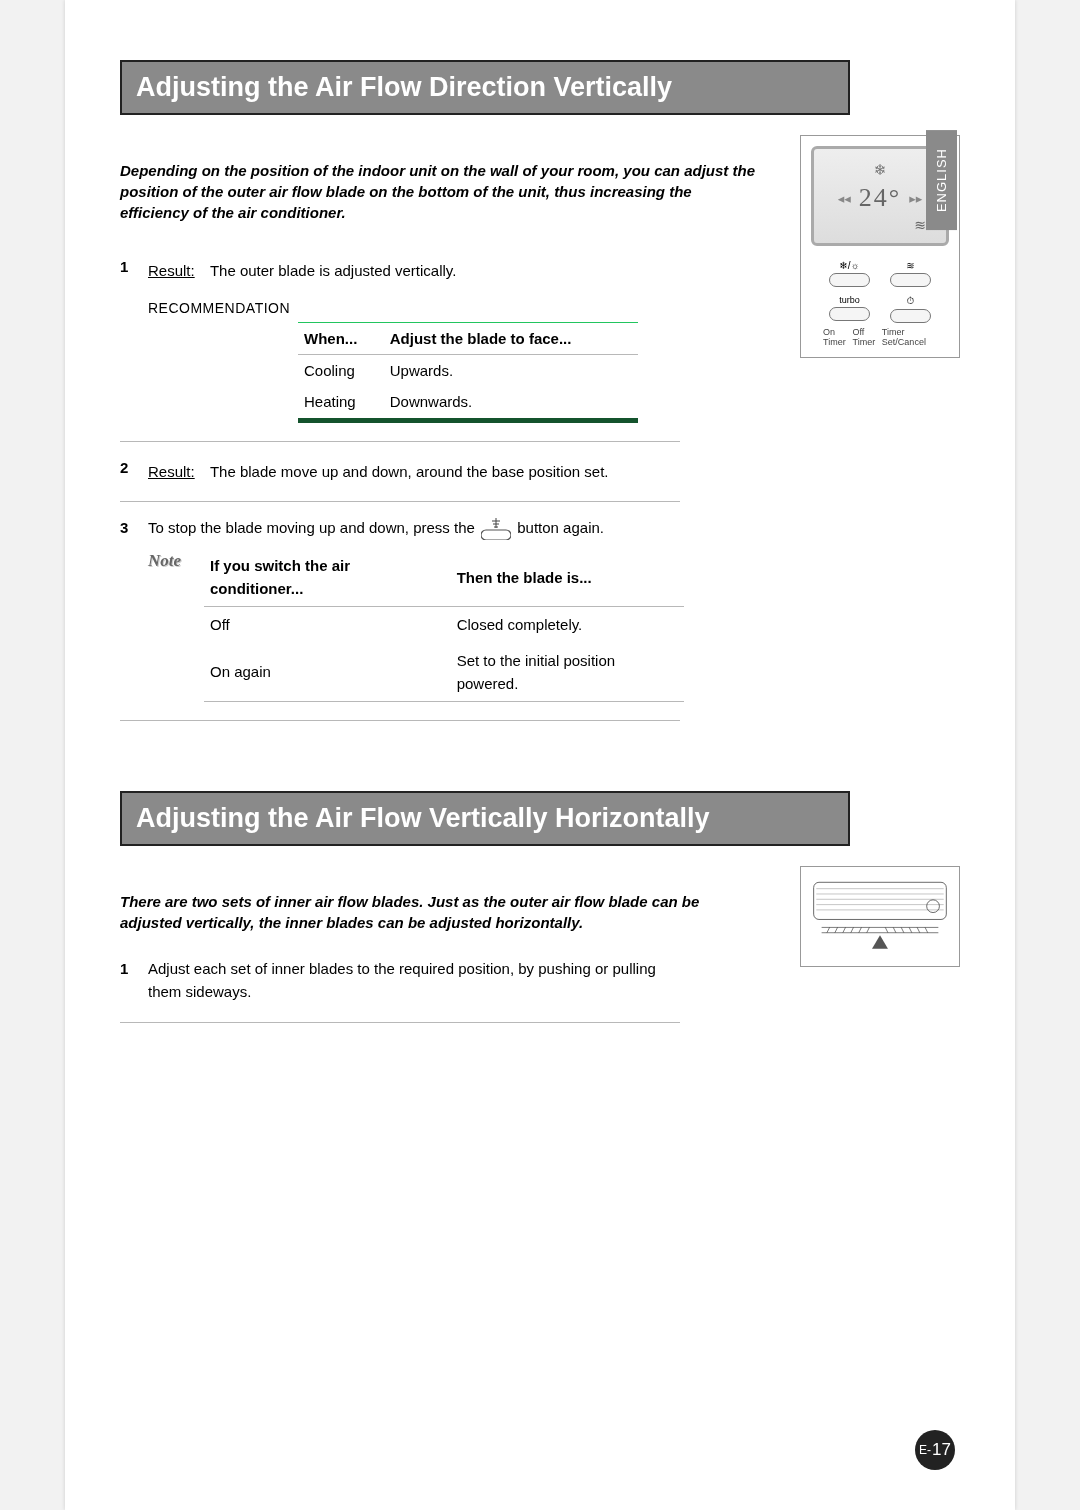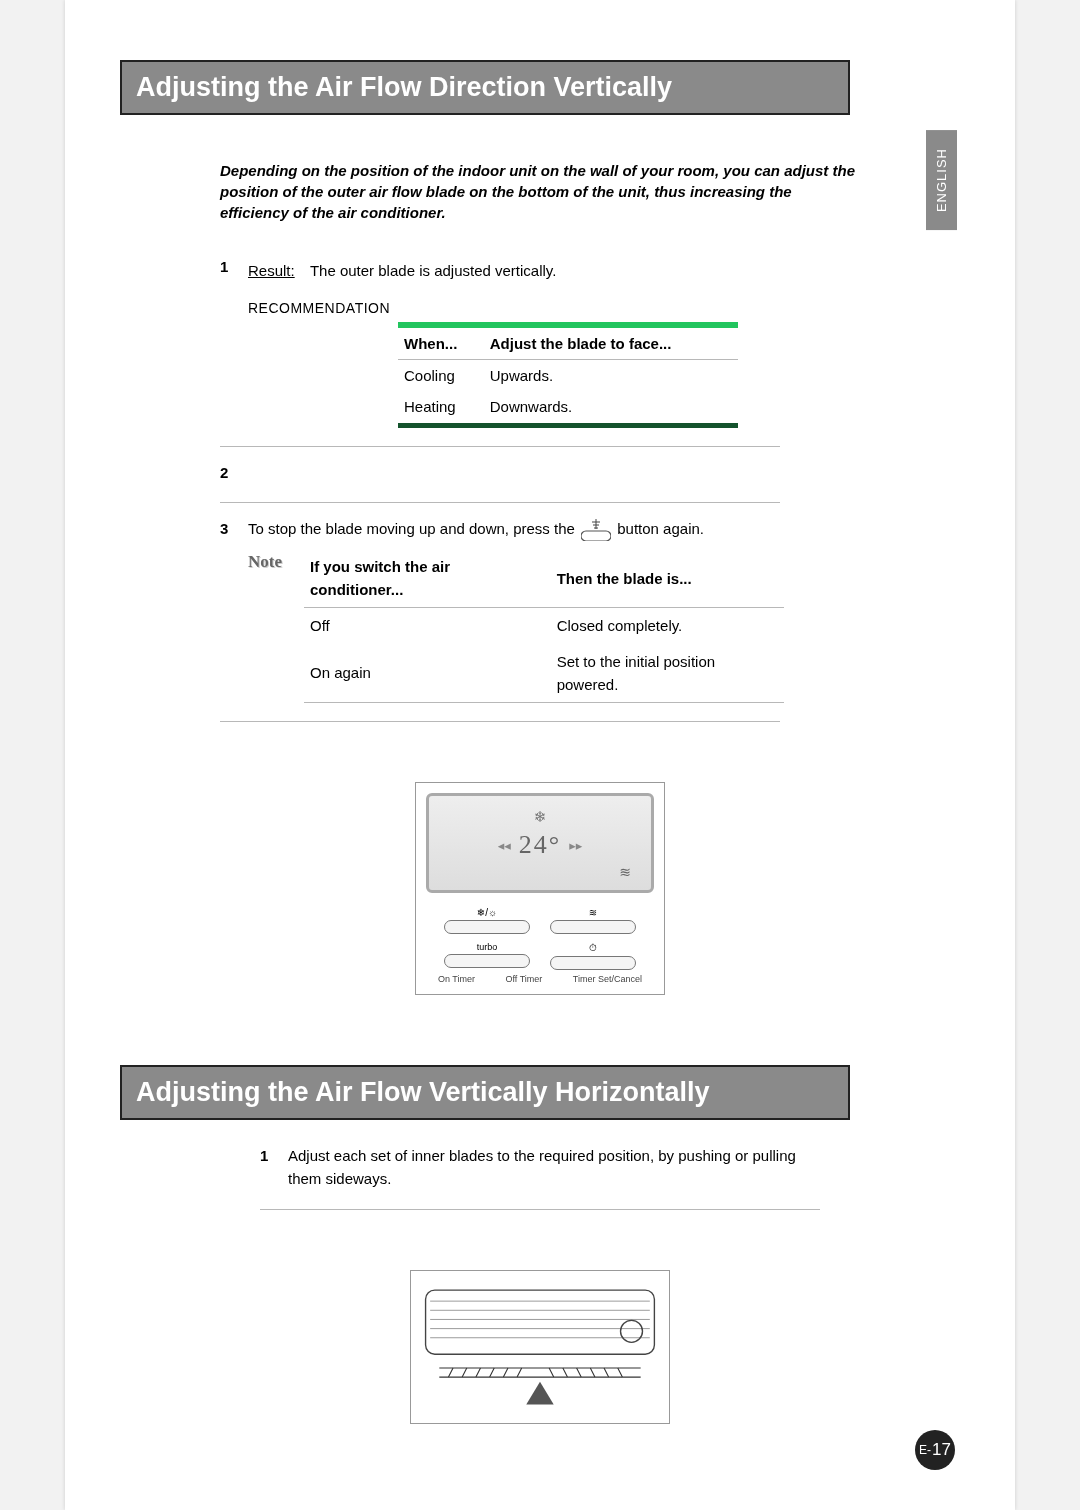--- a/index.html
+++ b/index.html
@@ -44,23 +44,22 @@
   .intro {
     margin-top: 45px;
     font-style: italic;
     font-weight: bold;
     font-size: 15px;
     line-height: 1.4;
     width: 640px;
   }
   .content-row {
     display: flex;
-    align-items: center;
+    align-items: flex-start;
     gap: 40px;
-    flex-direction: column;
   }
   .steps {
     width: 560px;
     font-size: 15px;
     line-height: 1.55;
     margin-top: 18px;
   }
   .step {
     border-top: 1px solid #b8b8b8;
     padding: 14px 0 18px 0;
@@ -89,30 +88,31 @@
     margin-left: 150px;
     width: 340px;
     font-size: 15px;
   }
   table.mini th, table.mini td {
     text-align: left;
     padding: 4px 6px;
     vertical-align: top;
   }
   table.mini thead th {
-    border-top: 6px solid #22c55e;
+    border-top: 1px solid #22c55e;
     border-bottom: 1px solid #b8b8b8;
     font-weight: bold;
   }
   table.mini tbody tr:last-child td { border-bottom: 5px solid #14532d; }
   .note-block {
     display: flex;
     margin-top: 8px;
   }
   .note-label {
+    font-style: italic;
     font-weight: bold;
     font-family: "Times New Roman", serif;
     font-size: 17px;
     color: #666;
     width: 56px;
     flex: none;
     text-shadow: 1px 1px 0 #ccc;
   }
   table.note {
     border-collapse: collapse;
@@ -239,20 +239,24 @@
                   <td>Downwards.</td>
                 </tr>
               </tbody>
             </table>
           </div>
         </div>
 
         <div class="step">
           <div class="step-num">2</div>
           <div class="step-body">
+            <div style="margin-top:4px">
+              <span class="result-label">Result:</span>
+              <span>The blade move up and down, around the base position set.</span>
+            </div>
           </div>
         </div>
 
         <div class="step rule-bottom">
           <div class="step-num">3</div>
           <div class="step-body">
             <div>
               <span>To stop the blade moving up and down, press the</span>
               <span class="icon-swing">
                 <svg viewBox="0 0 30 22">
@@ -323,20 +327,21 @@
         <span>Timer Set/Cancel</span>
       </div>
     </div>
   </div>
 
   <div class="section2">
     <div class="section-title-bar">Adjusting the Air Flow Vertically Horizontally</div>
 
     <div class="content-row">
       <div style="flex:1">
+        <p class="intro">There are two sets of inner air flow blades. Just as the outer air flow blade can be adjusted vertically, the inner blades can be adjusted horizontally.</p>
 
         <div class="steps">
           <div class="step rule-bottom" style="border-top:none;padding-top:6px">
             <div class="step-num">1</div>
             <div class="step-body">Adjust each set of inner blades to the required position, by pushing or pulling them sideways.</div>
           </div>
         </div>
       </div>
 
       <div class="unit-fig">

